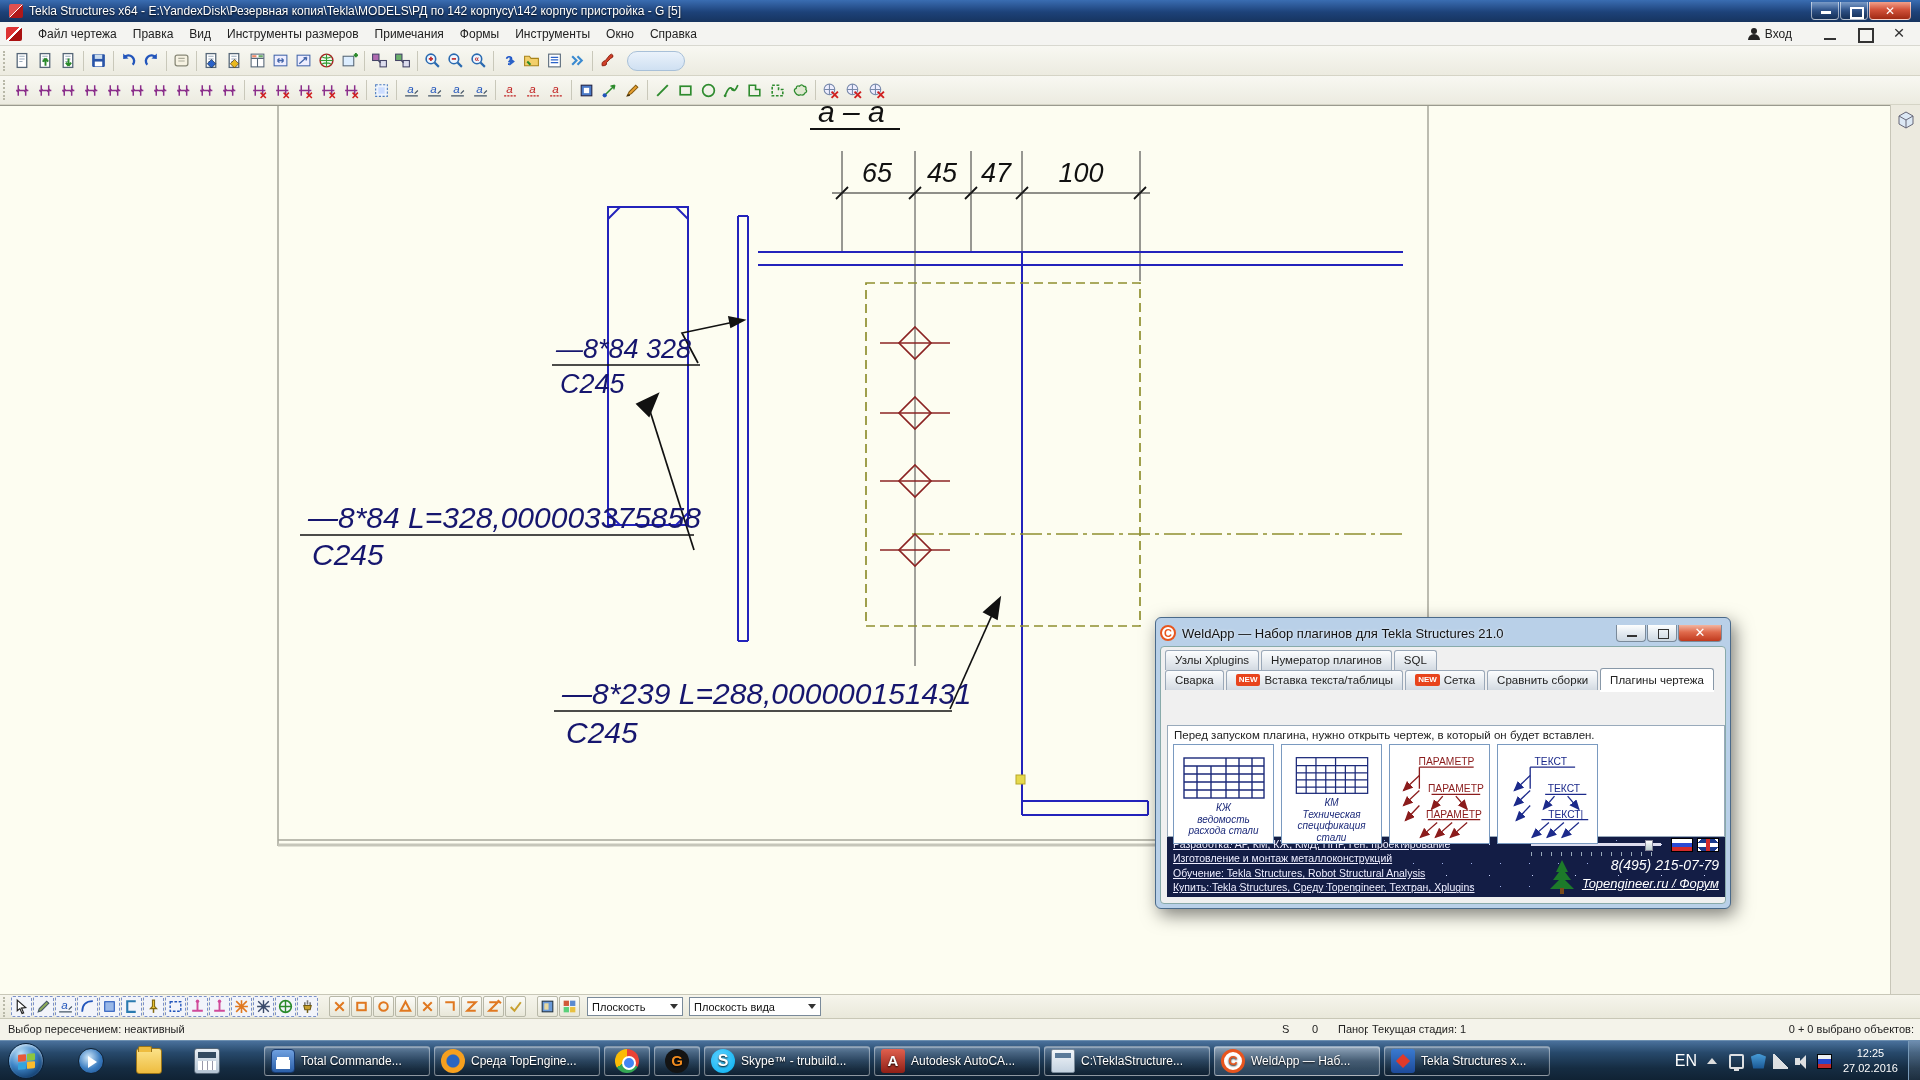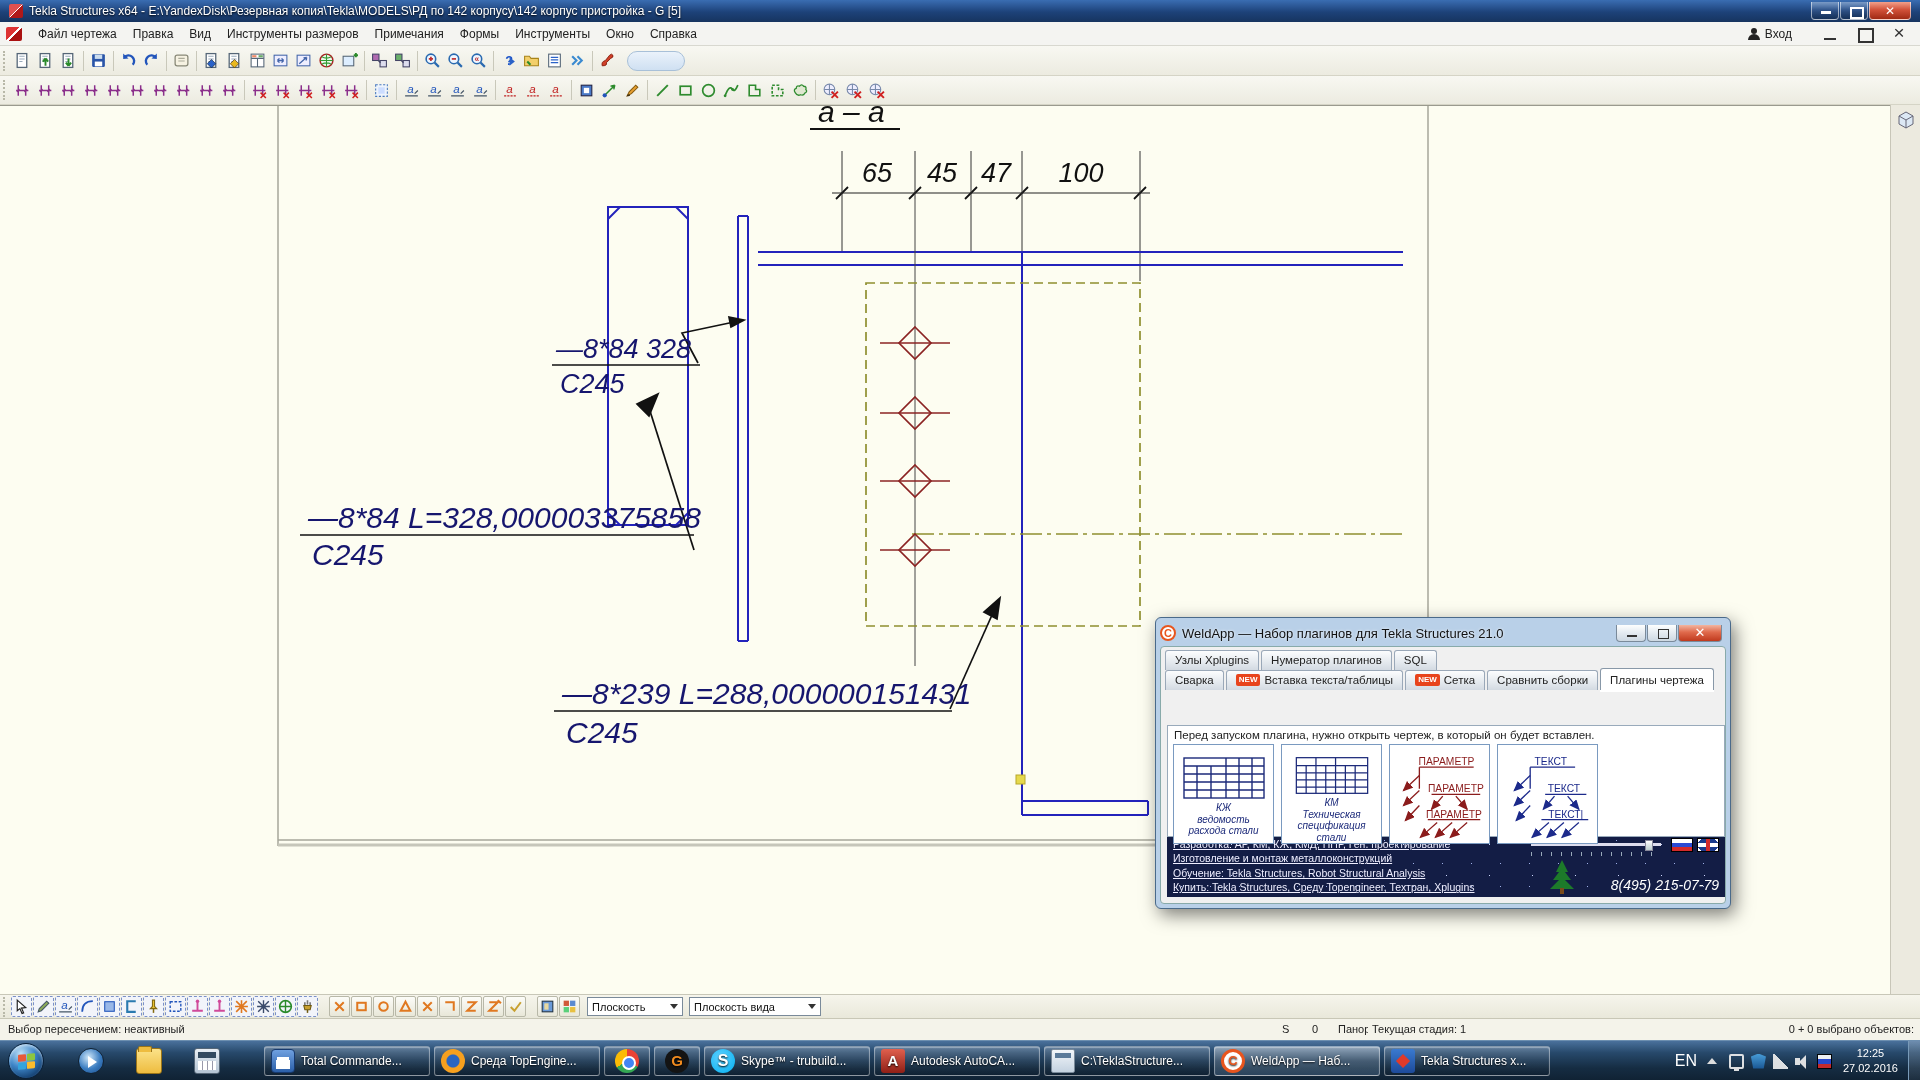--- a/index.html
+++ b/index.html
@@ -104,21 +104,21 @@
   #slider .thumb { position:absolute; right:8px; top:0; width:8px; height:11px; background:linear-gradient(#fff,#bcc); border:1px solid #889; }
   #slider .ticks { position:absolute; left:0; top:12px; width:100%; height:4px;
     background:repeating-linear-gradient(90deg,#9ab 0 1px, transparent 1px 10px); }
   .flag { display:inline-block; width:22px; height:14px; vertical-align:middle; margin-left:4px; border:1px solid #000; }
   .flag.ru { background:linear-gradient(#fff 0 33%,#2a4ad4 33% 66%,#d42a2a 66%); }
   .flag.uk { background:
     linear-gradient(90deg, transparent 0 42%, #d42a2a 42% 58%, transparent 58%),
     linear-gradient(0deg, transparent 0 30%, #fff 30% 70%, transparent 70%),
     linear-gradient(45deg,#fff 0 12%, transparent 12% 88%, #fff 88%),
     linear-gradient(-45deg,#fff 0 12%, transparent 12% 88%, #fff 88%), #1a3a8c; }
-  #footer-phone { font-size:14px; font-style:italic; margin-top:24px; }
+  #footer-phone { font-size:14px; font-style:italic; margin-top:4px; }
   #footer-site { font-size:13px; font-style:italic; text-decoration:underline; margin-top:3px; }
   #xmas-tree { position:absolute; right:150px; bottom:3px; width:26px; height:34px; }
   #xmas-tree .t1,#xmas-tree .t2,#xmas-tree .t3 { position:absolute; left:50%; transform:translateX(-50%);
     width:0; height:0; border-left:9px solid transparent; border-right:9px solid transparent; border-bottom:12px solid #1d7a2a; }
   #xmas-tree .t1{ top:0; border-left-width:6px;border-right-width:6px;}
   #xmas-tree .t2{ top:8px; }
   #xmas-tree .t3{ top:17px; border-left-width:12px;border-right-width:12px;}
   #xmas-tree .trunk{ position:absolute; left:50%; transform:translateX(-50%); bottom:0; width:4px; height:6px; background:#7a4a1a; }
 
   

